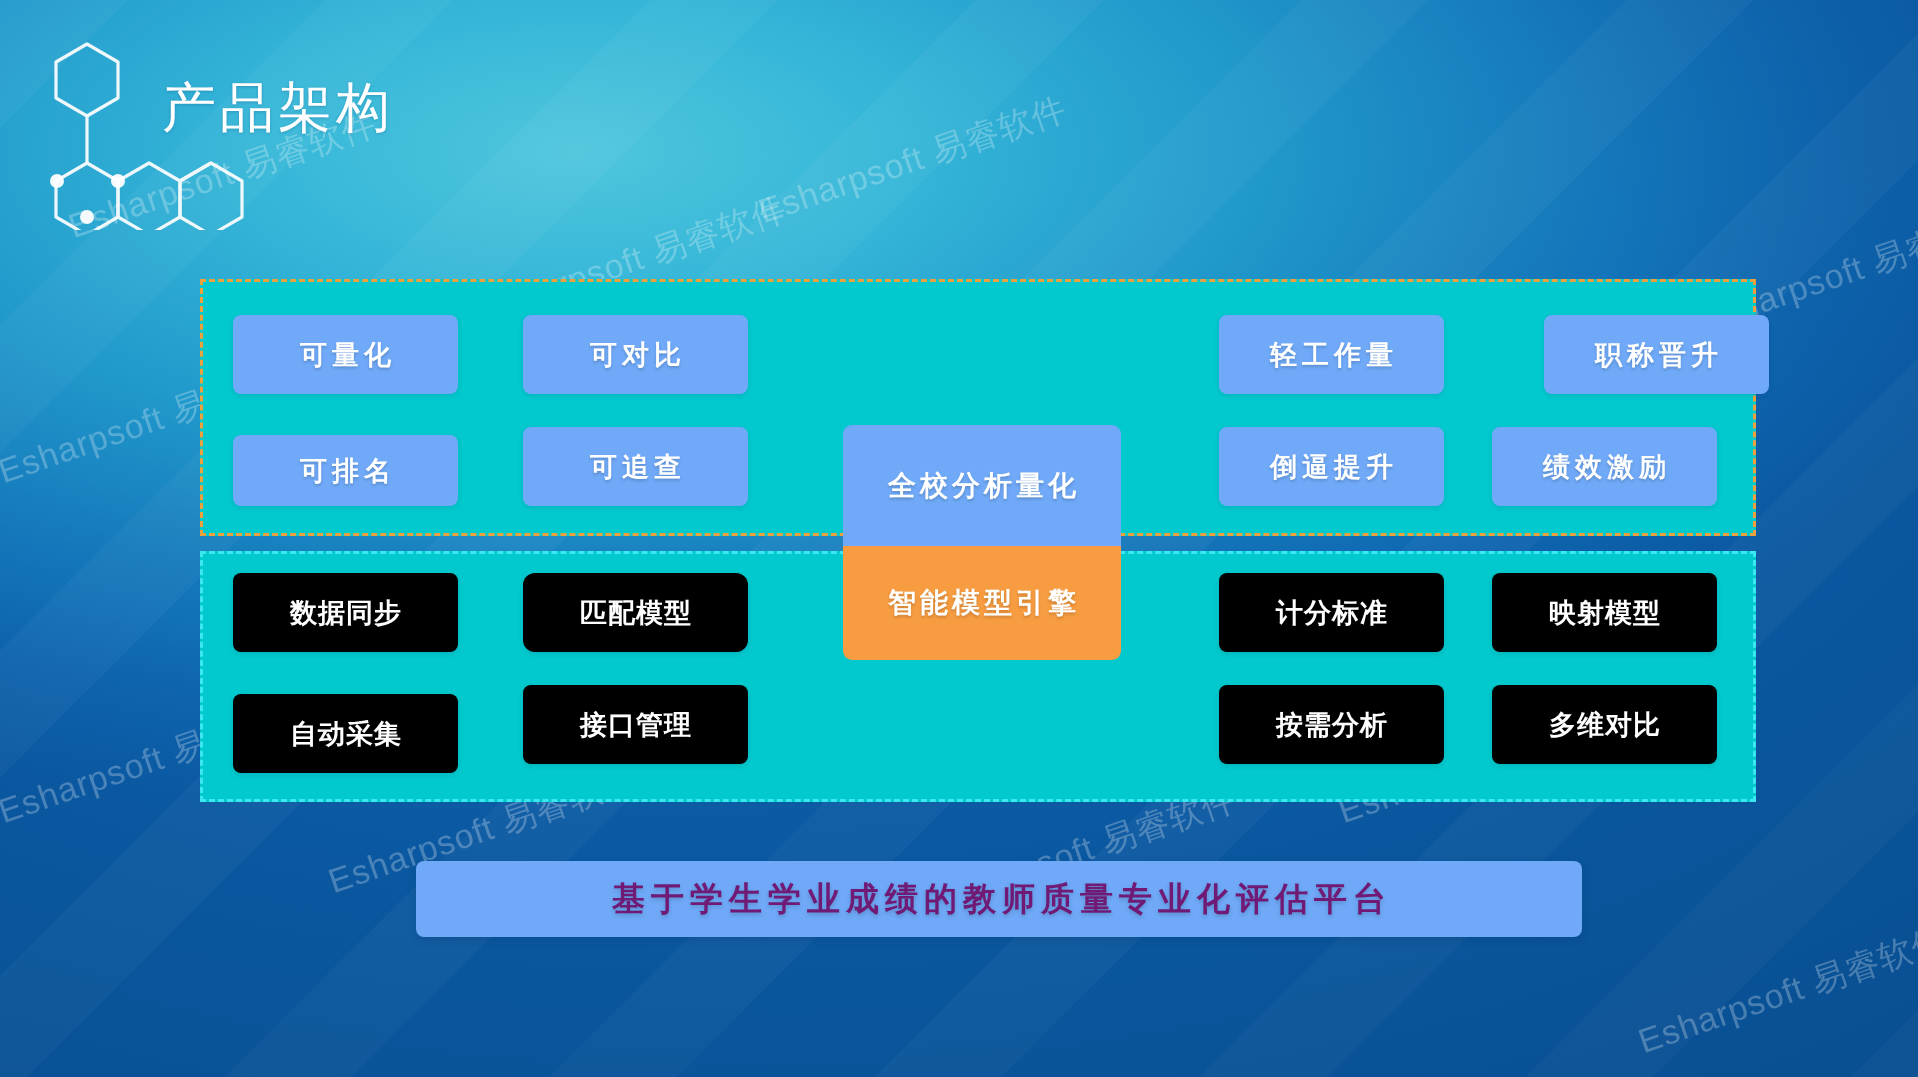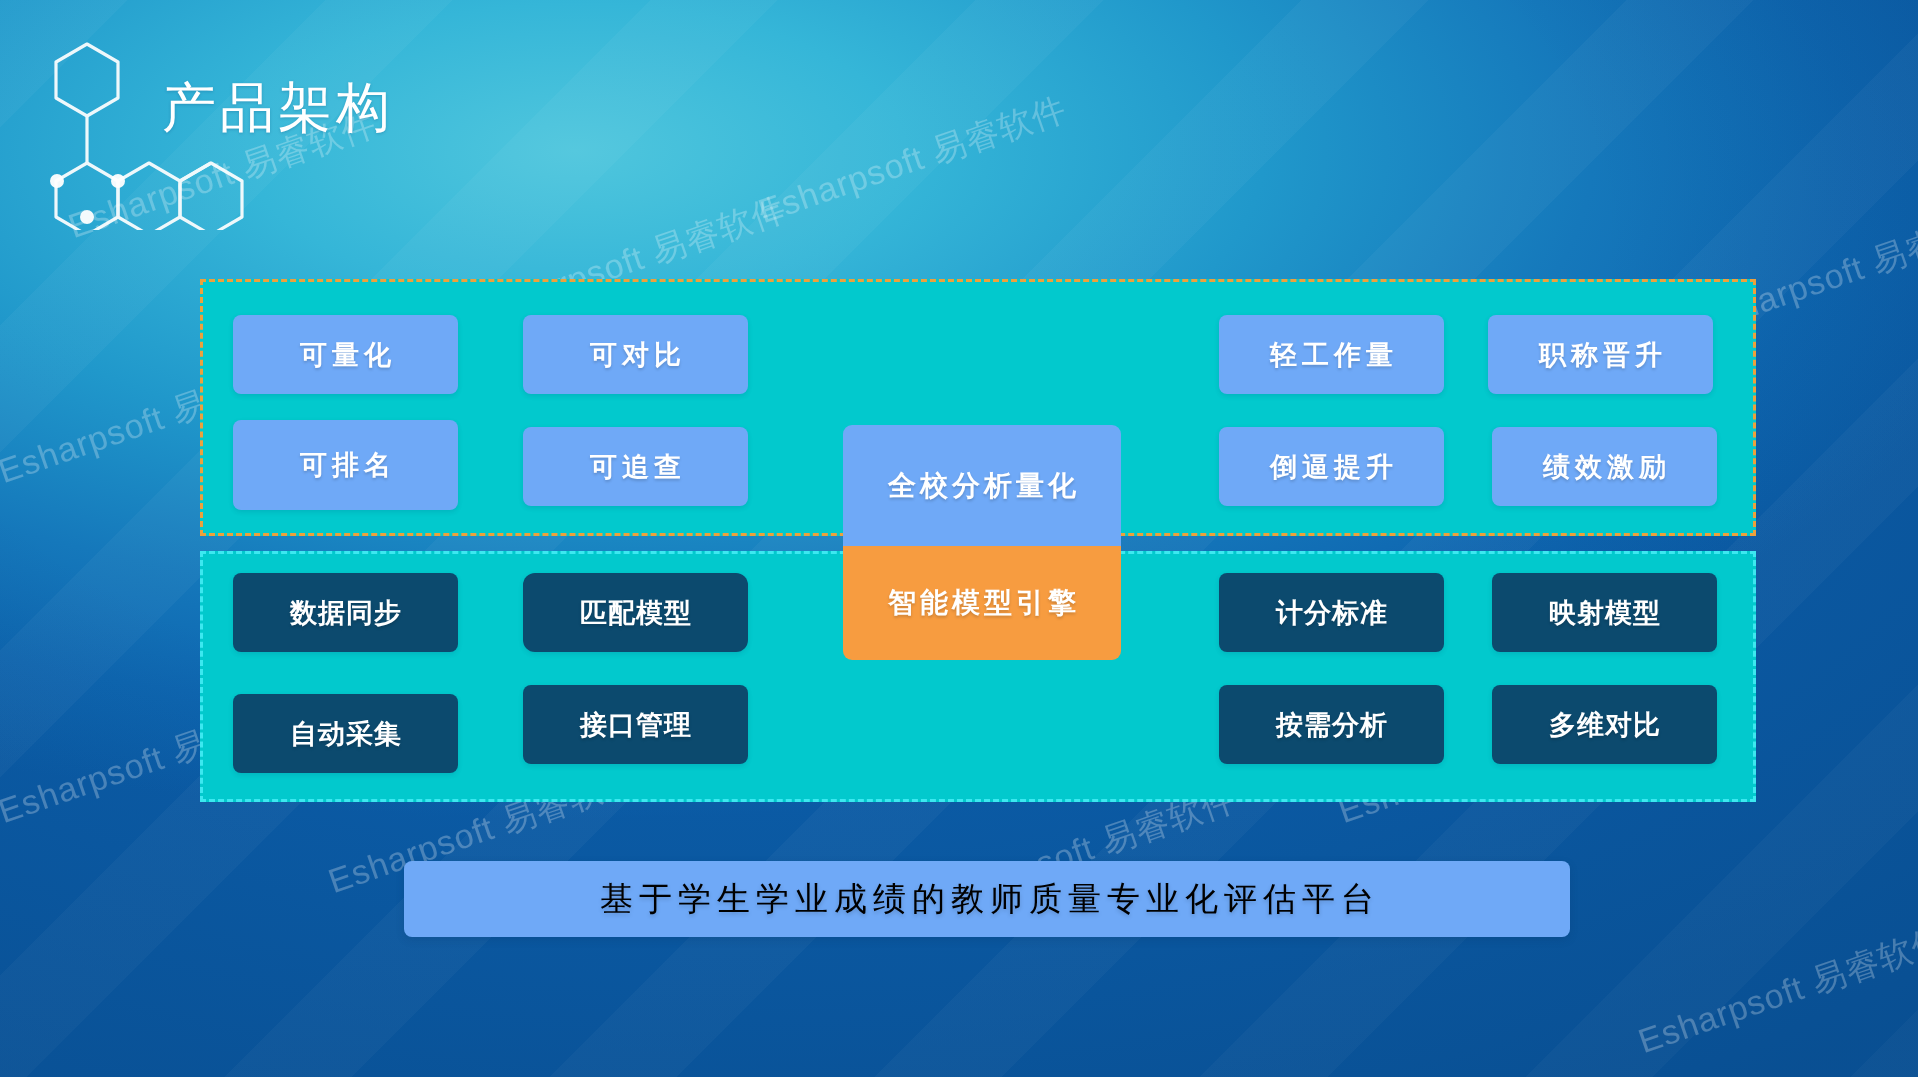--- a/index.html
+++ b/index.html
@@ -72,21 +72,21 @@
     display:flex; align-items:center; justify-content:center;
     color:#ffffff;
     font-size:27px;
     font-weight:bold;
     letter-spacing:5px;
     text-indent:5px;
     text-shadow:0 2px 3px rgba(0,0,0,0.17);
     box-shadow:0 2px 5px rgba(0,40,80,0.12);
   }
   .card.blue   { background:#6fa9f7; }
-  .card.orange { background:#0c4a6e; letter-spacing:1px; text-indent:1px; }
+  .card.orange { background:#000000; letter-spacing:1px; text-indent:1px; }
 
   
   #center-stack { position:absolute; left:843px; top:425px; width:278px; height:235px; z-index:7; }
   .center-card {
     position:absolute; left:0; width:278px;
     display:flex; align-items:center; justify-content:center;
     color:#ffffff; font-size:28px; font-weight:bold;
     letter-spacing:4px; text-indent:4px;
     text-shadow:0 2px 3px rgba(0,0,0,0.18);
   }
@@ -96,26 +96,26 @@
     border-radius:9px 9px 0 0;
   }
   #center-bottom {
     top:121px; height:114px;
     background:#f79c40;
     border-radius:0 0 9px 9px;
   }
 
   
   #bottom-banner {
-    position:absolute; left:404px; top:861px; width:1166px; height:76px;
+    position:absolute; left:416px; top:861px; width:1166px; height:76px;
     z-index:5;
     background:#6fa9f7;
     border-radius:8px;
     display:flex; align-items:center; justify-content:center;
-    color:#000000; font-size:33px; font-weight:normal;
+    color:#701a75; font-size:33px; font-weight:bold;
     letter-spacing:6px; text-indent:6px;
     text-shadow:0 2px 4px rgba(0,0,0,0.18);
     box-shadow:0 3px 8px rgba(0,40,80,0.15);
   }
 </style>
 </head>
 <body>
 
 <div id="bg">
   <div class="base"></div>
@@ -158,22 +158,22 @@
 
 <div id="page-title">产品架构</div>
 
 <div class="panel" id="panel-upper"></div>
 <div class="panel" id="panel-lower"></div>
 
 <div id="cards-root">
     <div class="card blue" style="left: 233px; top: 315px; width: 225px; height: 79px;">可量化</div>
     <div class="card blue" style="left: 523px; top: 315px; width: 225px; height: 79px;">可对比</div>
     <div class="card blue" style="left: 1219px; top: 315px; width: 225px; height: 79px;">轻工作量</div>
-    <div class="card blue" style="left: 1488px; top: 315px; width: 225px; height: 79px;">职称晋升</div>
-    <div class="card blue" style="left: 233px; top: 420px; width: 225px; height: 90px;">可排名</div>
+    <div class="card blue" style="left: 1544px; top: 315px; width: 225px; height: 79px;">职称晋升</div>
+    <div class="card blue" style="left: 233px; top: 435px; width: 225px; height: 71px;">可排名</div>
     <div class="card blue" style="left: 523px; top: 427px; width: 225px; height: 79px;">可追查</div>
     <div class="card blue" style="left: 1219px; top: 427px; width: 225px; height: 79px;">倒逼提升</div>
     <div class="card blue" style="left: 1492px; top: 427px; width: 225px; height: 79px;">绩效激励</div>
     <div class="card orange" style="left: 233px; top: 573px; width: 225px; height: 79px;">数据同步</div>
     <div class="card orange" style="left: 523px; top: 573px; width: 225px; height: 79px; border-radius: 12px;">匹配模型</div>
     <div class="card orange" style="left: 1219px; top: 573px; width: 225px; height: 79px;">计分标准</div>
     <div class="card orange" style="left: 1492px; top: 573px; width: 225px; height: 79px;">映射模型</div>
     <div class="card orange" style="left: 233px; top: 685px; width: 225px; height: 79px; margin-top: 9px;">自动采集</div>
     <div class="card orange" style="left: 523px; top: 685px; width: 225px; height: 79px;">接口管理</div>
     <div class="card orange" style="left: 1219px; top: 685px; width: 225px; height: 79px;">按需分析</div>

